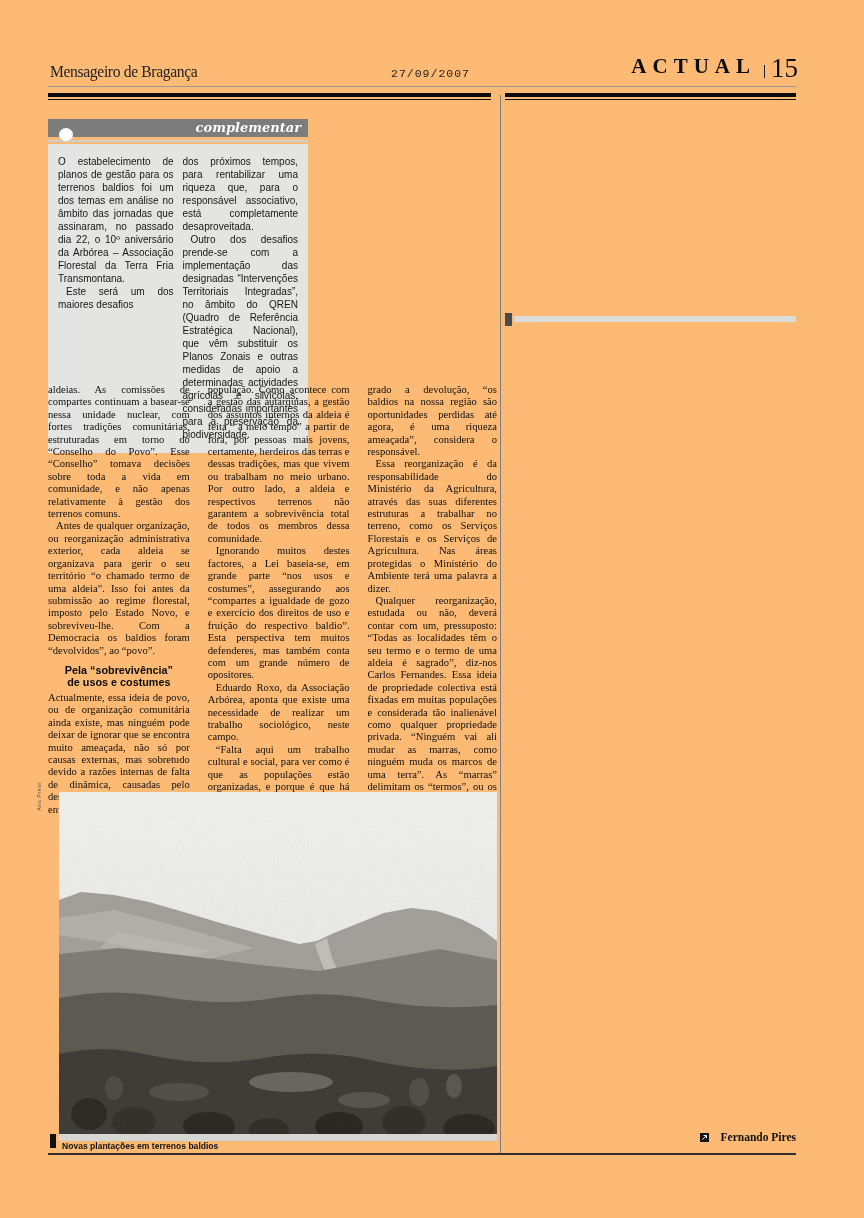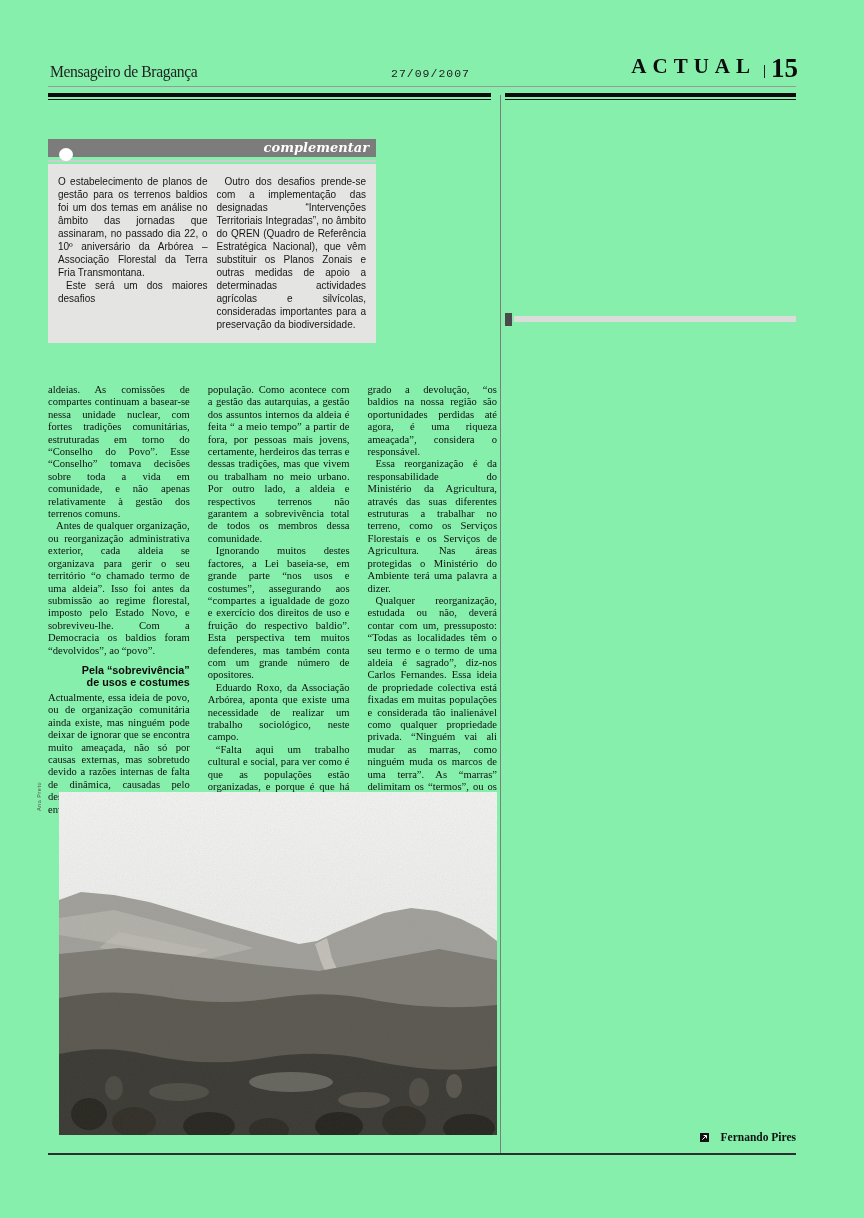--- a/index.html
+++ b/index.html
@@ -1,40 +1,40 @@
 <!DOCTYPE html>
 <html lang="pt"><head>
 <meta charset="utf-8">
 <style>
   html,body{margin:0;padding:0;background:#e9e9e9;}
-  .page{position:relative;width:864px;height:1218px;background:#86efac;margin:0 auto;overflow:hidden;
+  .page{position:relative;width:864px;height:1218px;background:#fdba74;margin:0 auto;overflow:hidden;
         font-family:"Liberation Serif",serif;color:#111;}
 
   
   .masthead{position:absolute;left:50px;top:62px;font-size:17px;letter-spacing:-0.4px;color:#222;
             font-family:"Liberation Serif",serif;transform:scaleX(.92);transform-origin:left;}
   .date{position:absolute;left:391px;top:67px;font-family:"Liberation Mono",monospace;font-size:11.5px;
         letter-spacing:1px;color:#222;}
   .section-wrap{position:absolute;right:66px;top:54px;display:flex;align-items:flex-end;}
   .section{font-family:"Liberation Serif",serif;font-weight:bold;font-size:21px;letter-spacing:6px;color:#0c0c0c;}
   .tick{width:0;border-left:1.5px solid #222;height:13px;margin:0 6px 1px 8px;}
-  .pageno{font-family:"Liberation Serif",serif;font-weight:700;font-size:27px;line-height:22px;color:#0c0c0c;}
+  .pageno{font-family:"Liberation Serif",serif;font-weight:400;font-size:27px;line-height:22px;color:#0c0c0c;}
 
   .rule-thin{position:absolute;left:48px;top:86px;width:748px;height:1px;background:#9a9a9a;}
   .rule-thick{position:absolute;top:93px;height:3.5px;background:#0b0b0b;}
   .rule-thick.l{left:48px;width:443px;}
   .rule-thick.r{left:505px;width:291px;}
   .rule-under{position:absolute;top:98.5px;height:1px;background:#0b0b0b;}
   .rule-under.l{left:48px;width:443px;}
   .rule-under.r{left:505px;width:291px;}
   .vdivider{position:absolute;left:499.5px;top:95px;width:1px;height:1058px;background:#7e7e7e;}
   .rule-bottom{position:absolute;left:48px;top:1153px;width:748px;height:1.5px;background:#2e2e2e;}
 
   
-  .comp-box{position:absolute;left:48px;top:119px;width:328px;margin-top:20px;}
+  .comp-box{position:absolute;left:48px;top:119px;width:260px;}
   .comp-bar{position:relative;height:18px;background:#7c7c7c;}
   .comp-circle{position:absolute;left:11px;top:9px;width:14px;height:13px;border-radius:50%;background:#fff;}
   .comp-tag{position:absolute;right:7px;top:1px;color:#fff;font-family:"DejaVu Serif","Liberation Serif",serif;
             font-style:italic;font-weight:bold;font-size:13px;}
   .comp-lightline{height:2px;background:#cecece;margin-top:3px;}
   .comp-content{background:#e4e4e3;margin-top:2px;padding:11px 10px 12px 10px;}
   .comp-title{font-family:"Liberation Sans",sans-serif;font-weight:bold;font-size:21px;color:#56575b;
               letter-spacing:-0.3px;margin:0 0 13px 0;}
   .comp-cols{display:flex;gap:9px;}
   .comp-col{width:50%;font-family:"Liberation Sans",sans-serif;font-size:10px;line-height:13px;
@@ -44,21 +44,21 @@
 
   
   .article{position:absolute;left:48px;top:384px;width:449px;display:flex;gap:18px;}
   .acol{font-size:10.6px;line-height:12.4px;text-align:justify;color:#0e0e0e;hyphens:auto;}
   .acol.c1{width:150px;}
   .acol.c2{width:150px;}
   .acol.c3{width:137px;}
   .acol p{margin:0;}
   .acol p.indent{text-indent:8px;}
   .subhead{font-family:"Liberation Sans",sans-serif;font-weight:bold;font-size:10.8px;line-height:12.5px;
-           margin:7px 0 3px 0;white-space:pre-line;text-align:right;color:#0a0a0a;}
+           margin:7px 0 3px 0;white-space:pre-line;text-align:center;color:#0a0a0a;}
   .byline{display:flex;justify-content:flex-end;align-items:center;gap:4px;margin-top:4px;
           font-weight:bold;font-size:11.5px;}
   .endicon{display:inline-block;flex:0 0 auto;}
 
   
   .photo{position:absolute;left:59px;top:792px;width:438px;height:343px;}
   .photo svg{display:block;}
   .vcredit{position:absolute;left:36px;top:782px;font-family:"Liberation Sans",sans-serif;font-size:5.5px;
            color:#555;transform:rotate(-90deg) translateX(-100%);transform-origin:left top;letter-spacing:.5px;}
 
@@ -100,20 +100,21 @@
       <span class="comp-tag">complementar</span>
     </div>
     <div class="comp-lightline"></div>
     <div class="comp-content">
       <div class="comp-cols">
         <div class="comp-col">
           <p>O estabelecimento de planos de gestão para os terrenos baldios foi um dos temas em análise no âmbito das jornadas que assinaram, no passado dia 22, o 10º aniversário da Arbórea – Associação Florestal da Terra Fria Transmontana.</p>
           <p class="indent">Este será um dos maiores desafios</p>
         </div>
         <div class="comp-col">
+          <p>dos próximos tempos, para rentabilizar uma riqueza que, para o responsável associativo, está completamente desaproveitada.</p>
           <p class="indent">Outro dos desafios prende-se com a implementação das designadas “Intervenções Territoriais Integradas”, no âmbito do QREN (Quadro de Referência Estratégica Nacional), que vêm substituir os Planos Zonais e outras medidas de apoio a determinadas actividades agrícolas e silvícolas, consideradas importantes para a preservação da biodiversidade.</p>
         </div>
       </div>
     </div>
   </div>
 
   <div class="article">
     <div class="acol c1">
       <p>aldeias. As comissões de compartes continuam a basear-se nessa unidade nuclear, com fortes tradições comunitárias, estruturadas em torno do “Conselho do Povo”. Esse “Conselho” tomava decisões sobre toda a vida em comunidade, e não apenas relativamente à gestão dos terrenos comuns.</p>
       <p class="indent">Antes de qualquer organização, ou reorganização administrativa exterior, cada aldeia se organizava para gerir o seu território “o chamado termo de uma aldeia”. Isso foi antes da submissão ao regime florestal, imposto pelo Estado Novo, e sobreviveu-lhe. Com a Democracia os baldios foram “devolvidos”, ao “povo”.</p>
@@ -183,20 +184,25 @@
       <ellipse cx="280" cy="334" rx="24" ry="14" fill="#24231d"></ellipse>
       <ellipse cx="345" cy="330" rx="22" ry="16" fill="#2e2c25"></ellipse>
       <ellipse cx="410" cy="336" rx="26" ry="14" fill="#262520"></ellipse>
       <ellipse cx="360" cy="300" rx="10" ry="14" fill="#55534a" opacity="0.8"></ellipse>
       <ellipse cx="395" cy="294" rx="8" ry="12" fill="#605e55" opacity="0.8"></ellipse>
       <ellipse cx="55" cy="296" rx="9" ry="12" fill="#514f46" opacity="0.8"></ellipse>
       <rect x="0" y="0" width="438" height="343" filter="url(#grain)" opacity="0.5"></rect>
     </svg>
   </div>
 
+  <div class="caption-row">
+    <span class="caption-square"></span>
+    <span class="caption-bar"></span>
+    <span class="caption-text">Novas plantações em terrenos baldios</span>
+  </div>
 
   <div class="right-bar-row">
     <span class="right-square"></span>
     <span class="right-bar"></span>
   </div>
   <div class="right-credit">
     <svg class="endicon" width="9" height="9">
       <rect width="9" height="9" fill="#111"></rect>
       <path d="M2.3,6.7 L6.3,2.7 M3.6,2.5 L6.5,2.5 L6.5,5.4" stroke="#fff" stroke-width="1" fill="none"></path>
     </svg>

